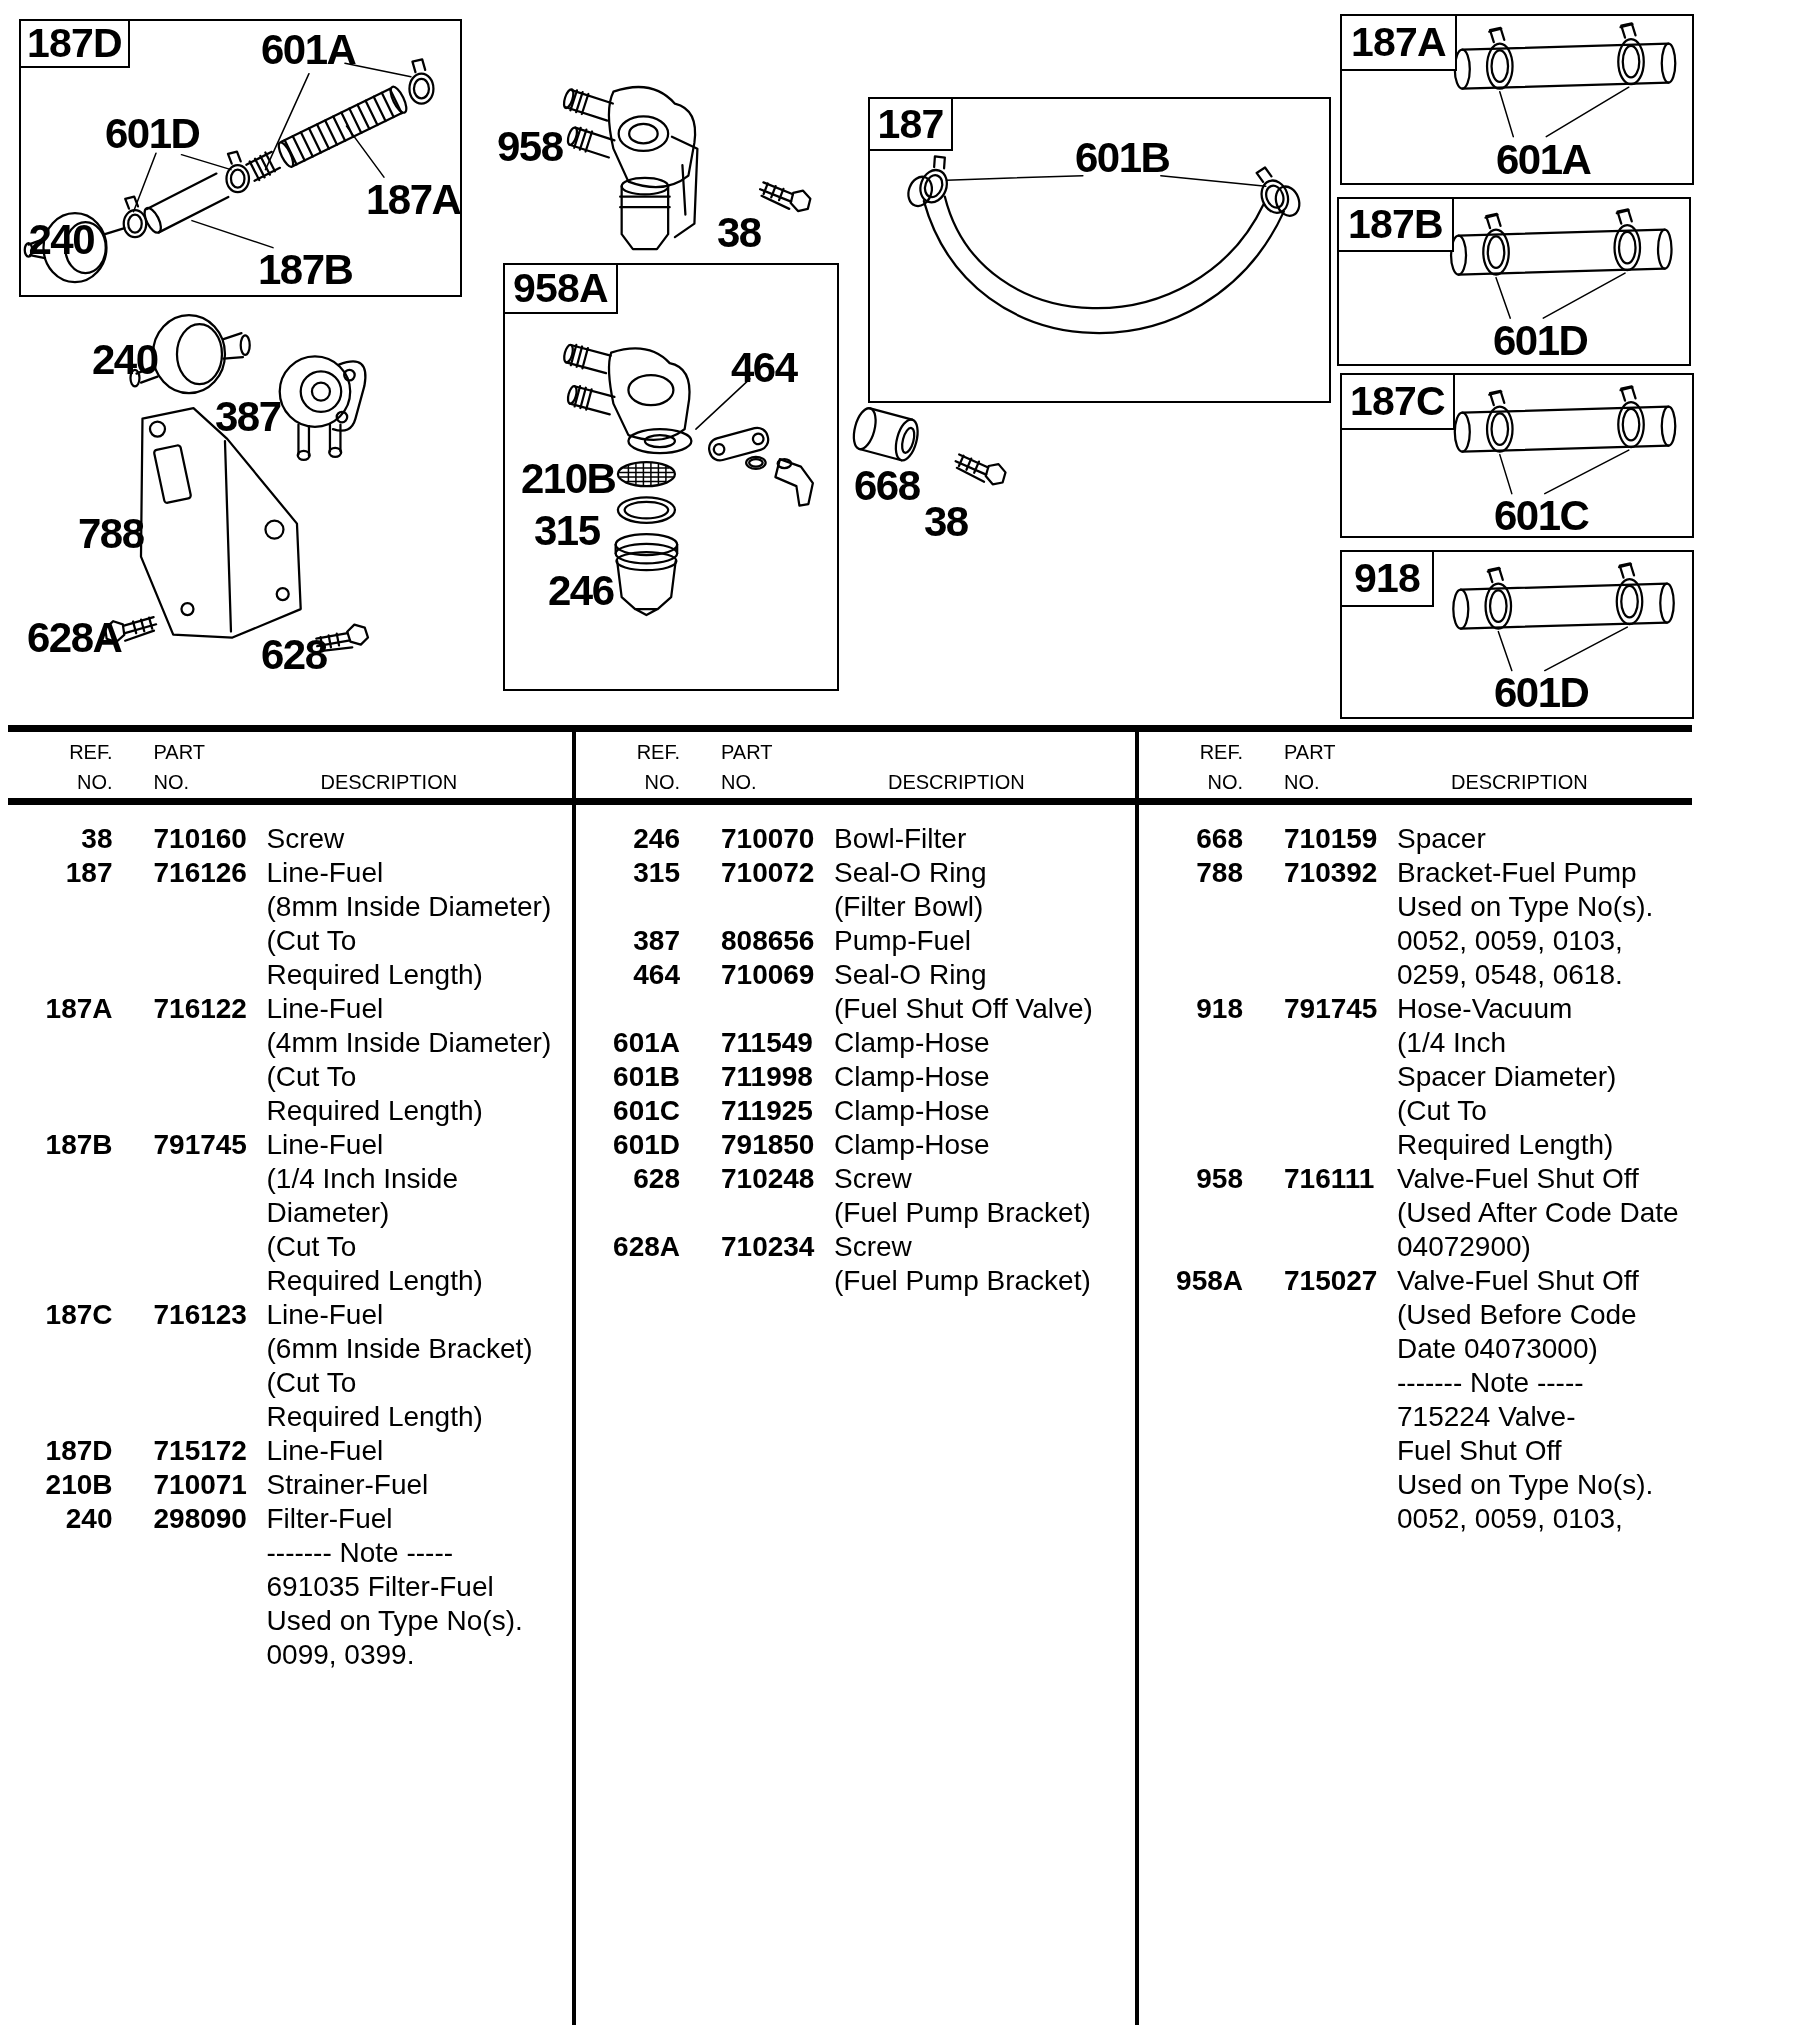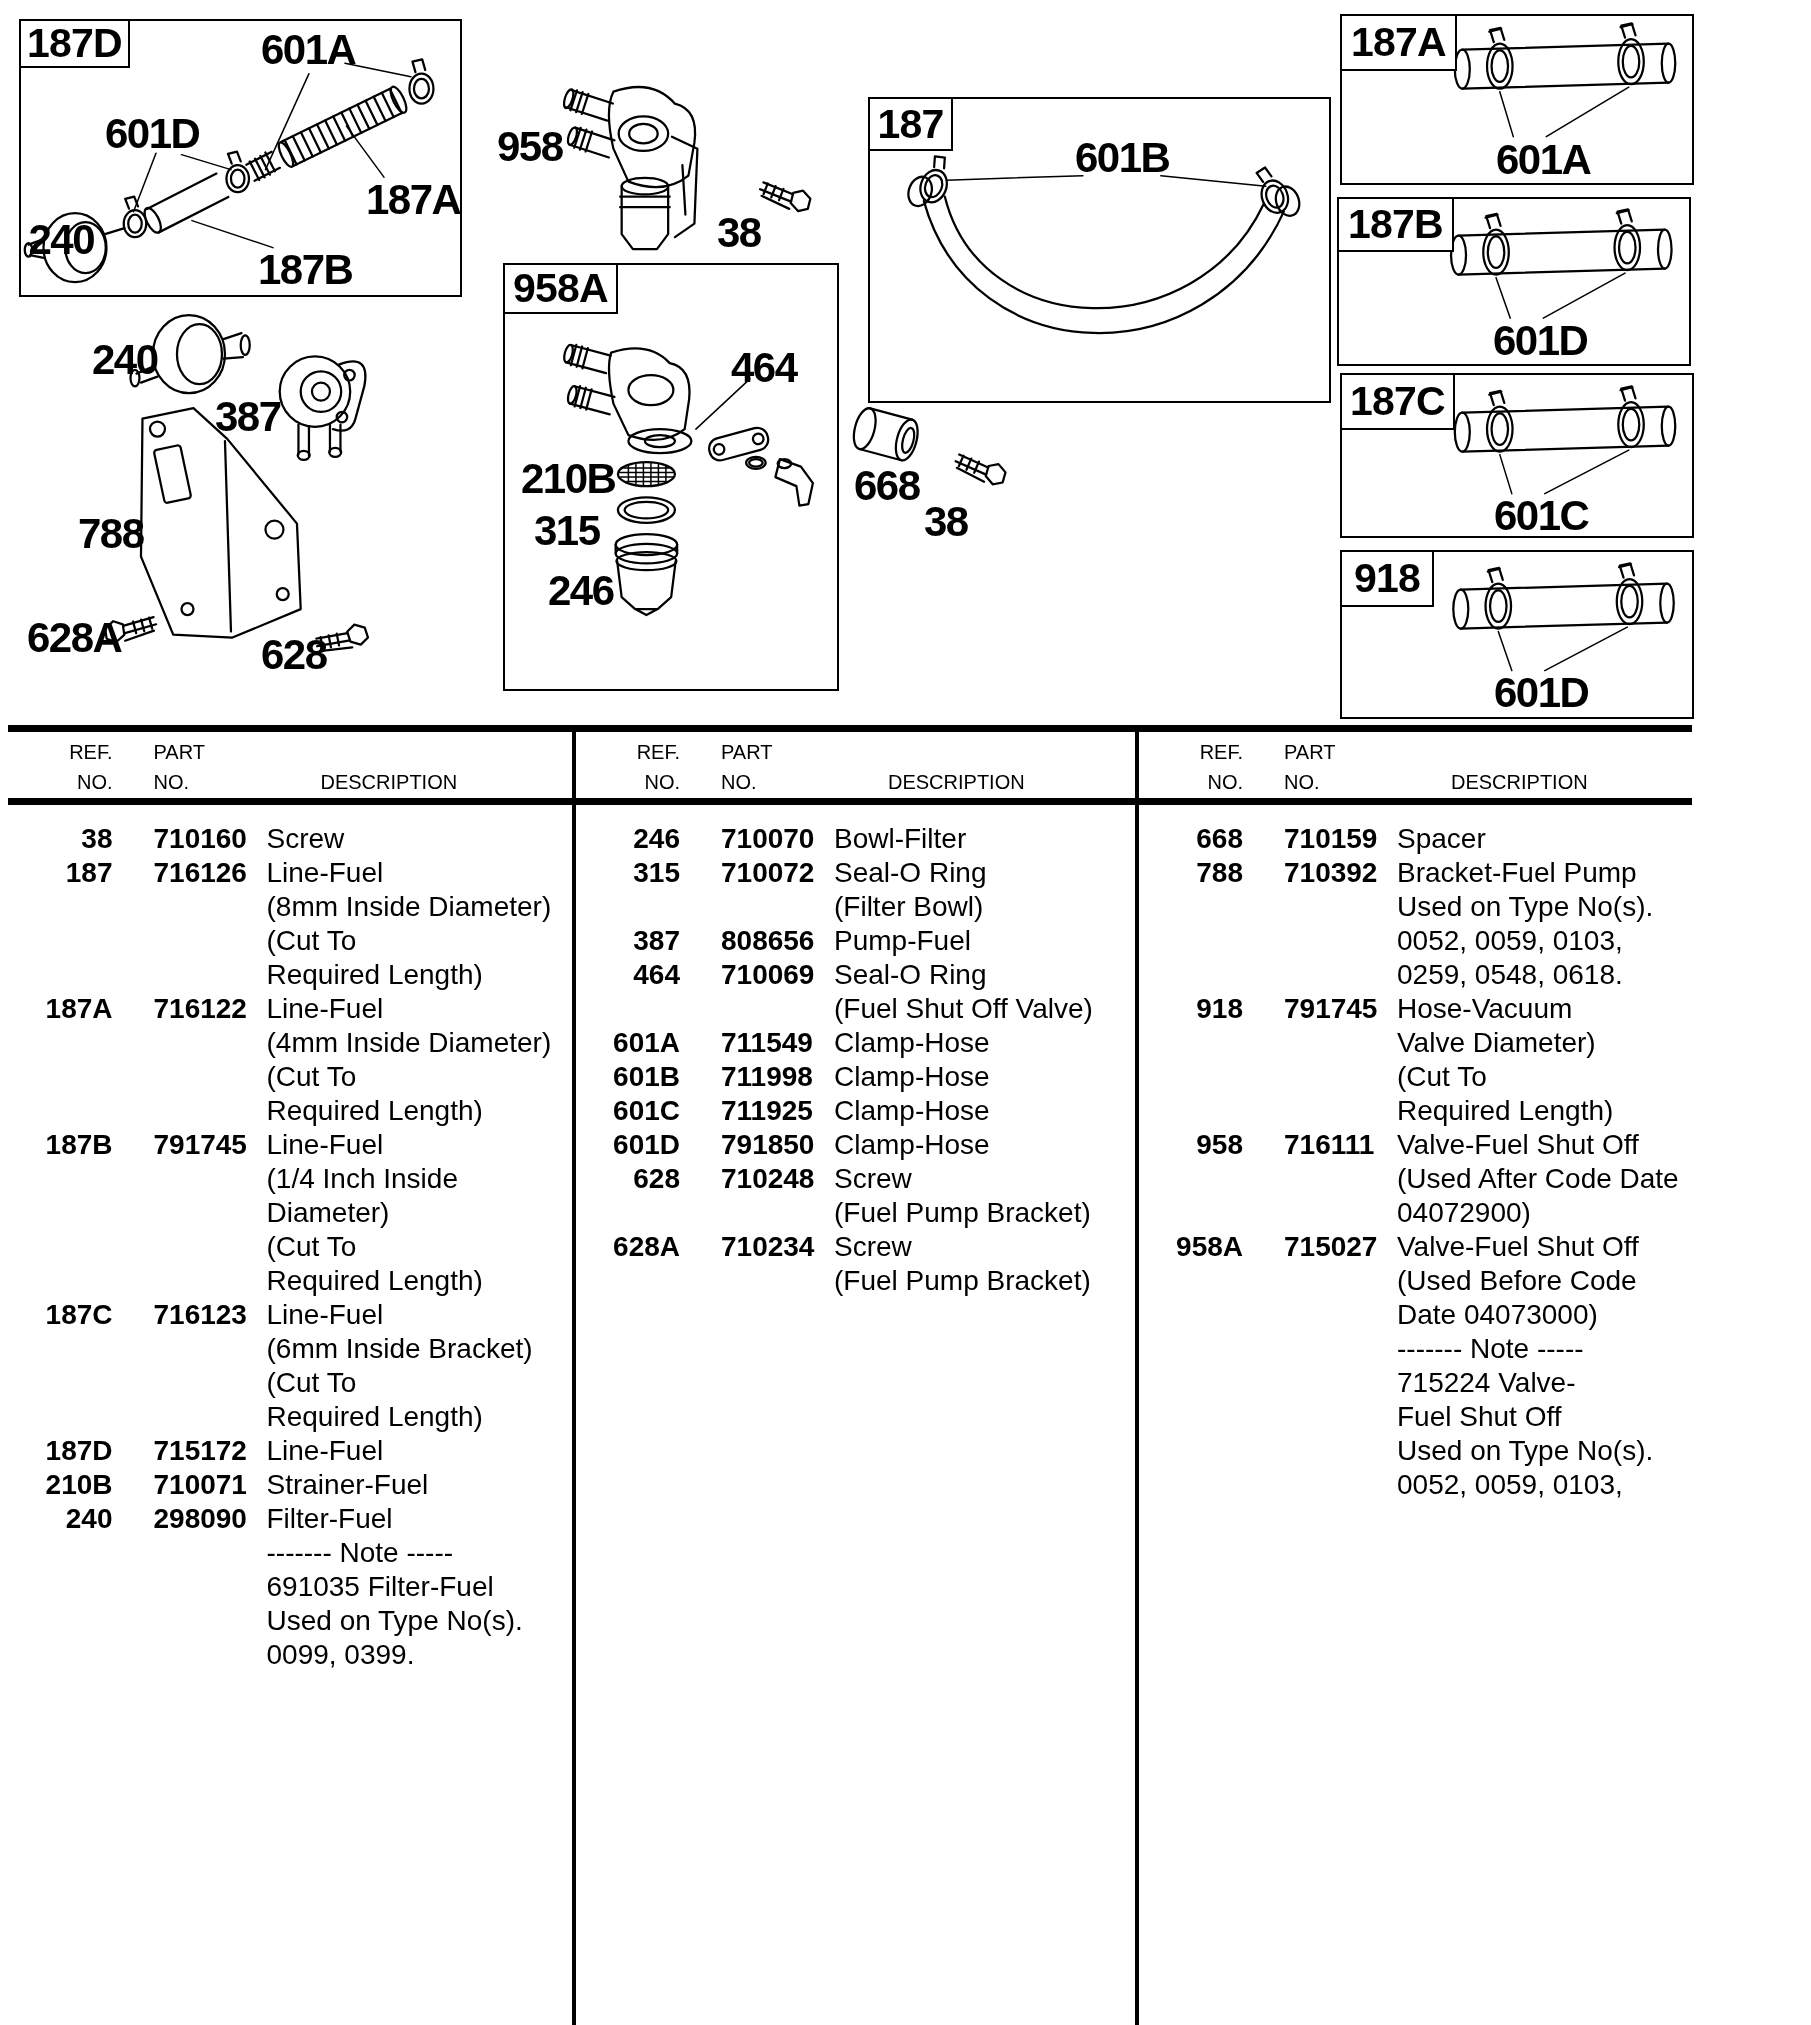--- a/index.html
+++ b/index.html
@@ -532,21 +532,26 @@
           <span class="tdesc">0259, 0548, 0618.</span>
         </div>
         <div class="trow">
           <span class="tref">918</span>
           <span class="tpart">791745</span>
           <span class="tdesc">Hose-Vacuum</span>
         </div>
         <div class="trow">
           <span class="tref"></span>
           <span class="tpart"></span>
-          <span class="tdesc">Valve Diameter)</span>
+          <span class="tdesc">(1/4 Inch</span>
+        </div>
+        <div class="trow">
+          <span class="tref"></span>
+          <span class="tpart"></span>
+          <span class="tdesc">Spacer Diameter)</span>
         </div>
         <div class="trow">
           <span class="tref"></span>
           <span class="tpart"></span>
           <span class="tdesc">(Cut To</span>
         </div>
         <div class="trow">
           <span class="tref"></span>
           <span class="tpart"></span>
           <span class="tdesc">Required Length)</span>

